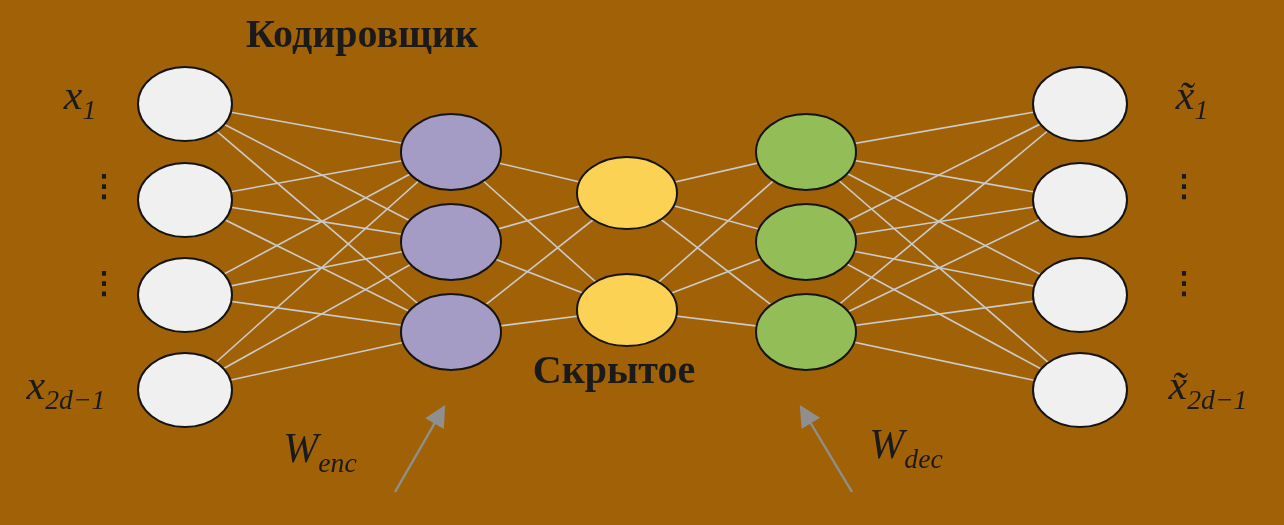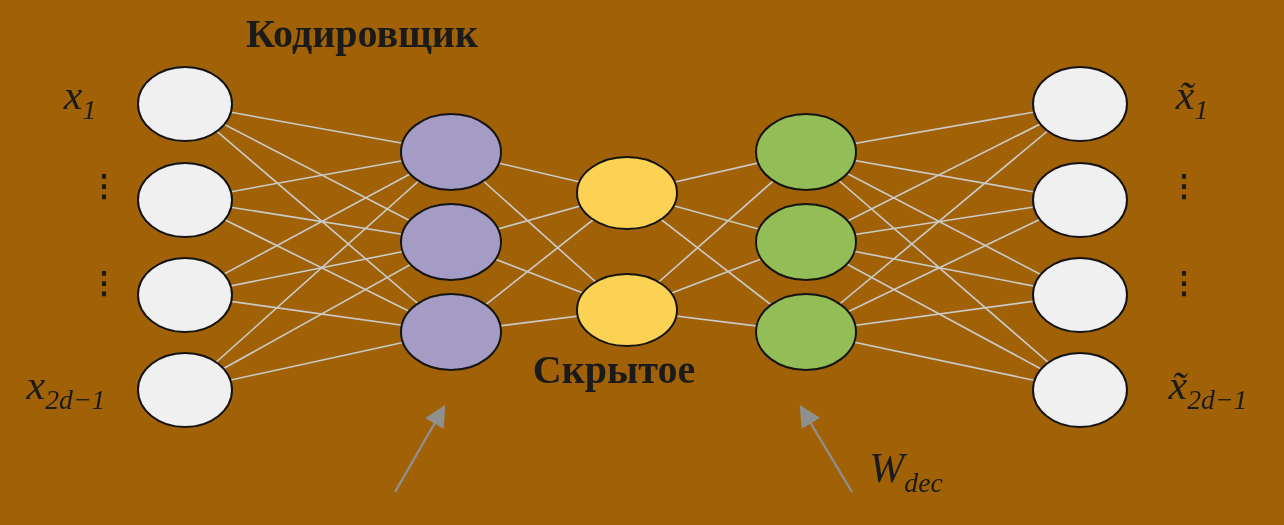--- a/index.html
+++ b/index.html
@@ -123,14 +123,15 @@
   <div class="latent-line" style="left: 614px; top: 350px;">Скрытое</div>
 
 <div class="math-label" style="left: 80px; top: 99px;"><span>x</span><sub>1</sub></div>
     <div class="math-label dots" style="left: 104px; top: 186px;"><span>⋮</span></div>
     <div class="math-label dots" style="left: 104px; top: 283px;"><span>⋮</span></div>
     <div class="math-label" style="left: 66px; top: 389px;"><span>x</span><sub>2d−1</sub></div>
     <div class="math-label" style="left: 1192px; top: 99px;"><span>x̃</span><sub>1</sub></div>
     <div class="math-label dots" style="left: 1184px; top: 186px;"><span>⋮</span></div>
     <div class="math-label dots" style="left: 1184px; top: 283px;"><span>⋮</span></div>
     <div class="math-label" style="left: 1208px; top: 389px;"><span>x̃</span><sub>2d−1</sub></div>
-    <div class="math-label" style="left: 906px; top: 472px;"><span>W</span><sub>dec</sub></div>
+    <div class="math-label" style="left: 320px; top: 452px;"><span>W</span><sub>enc</sub></div>
+    <div class="math-label" style="left: 906px; top: 448px;"><span>W</span><sub>dec</sub></div>
   </div>
 
 </body></html>

